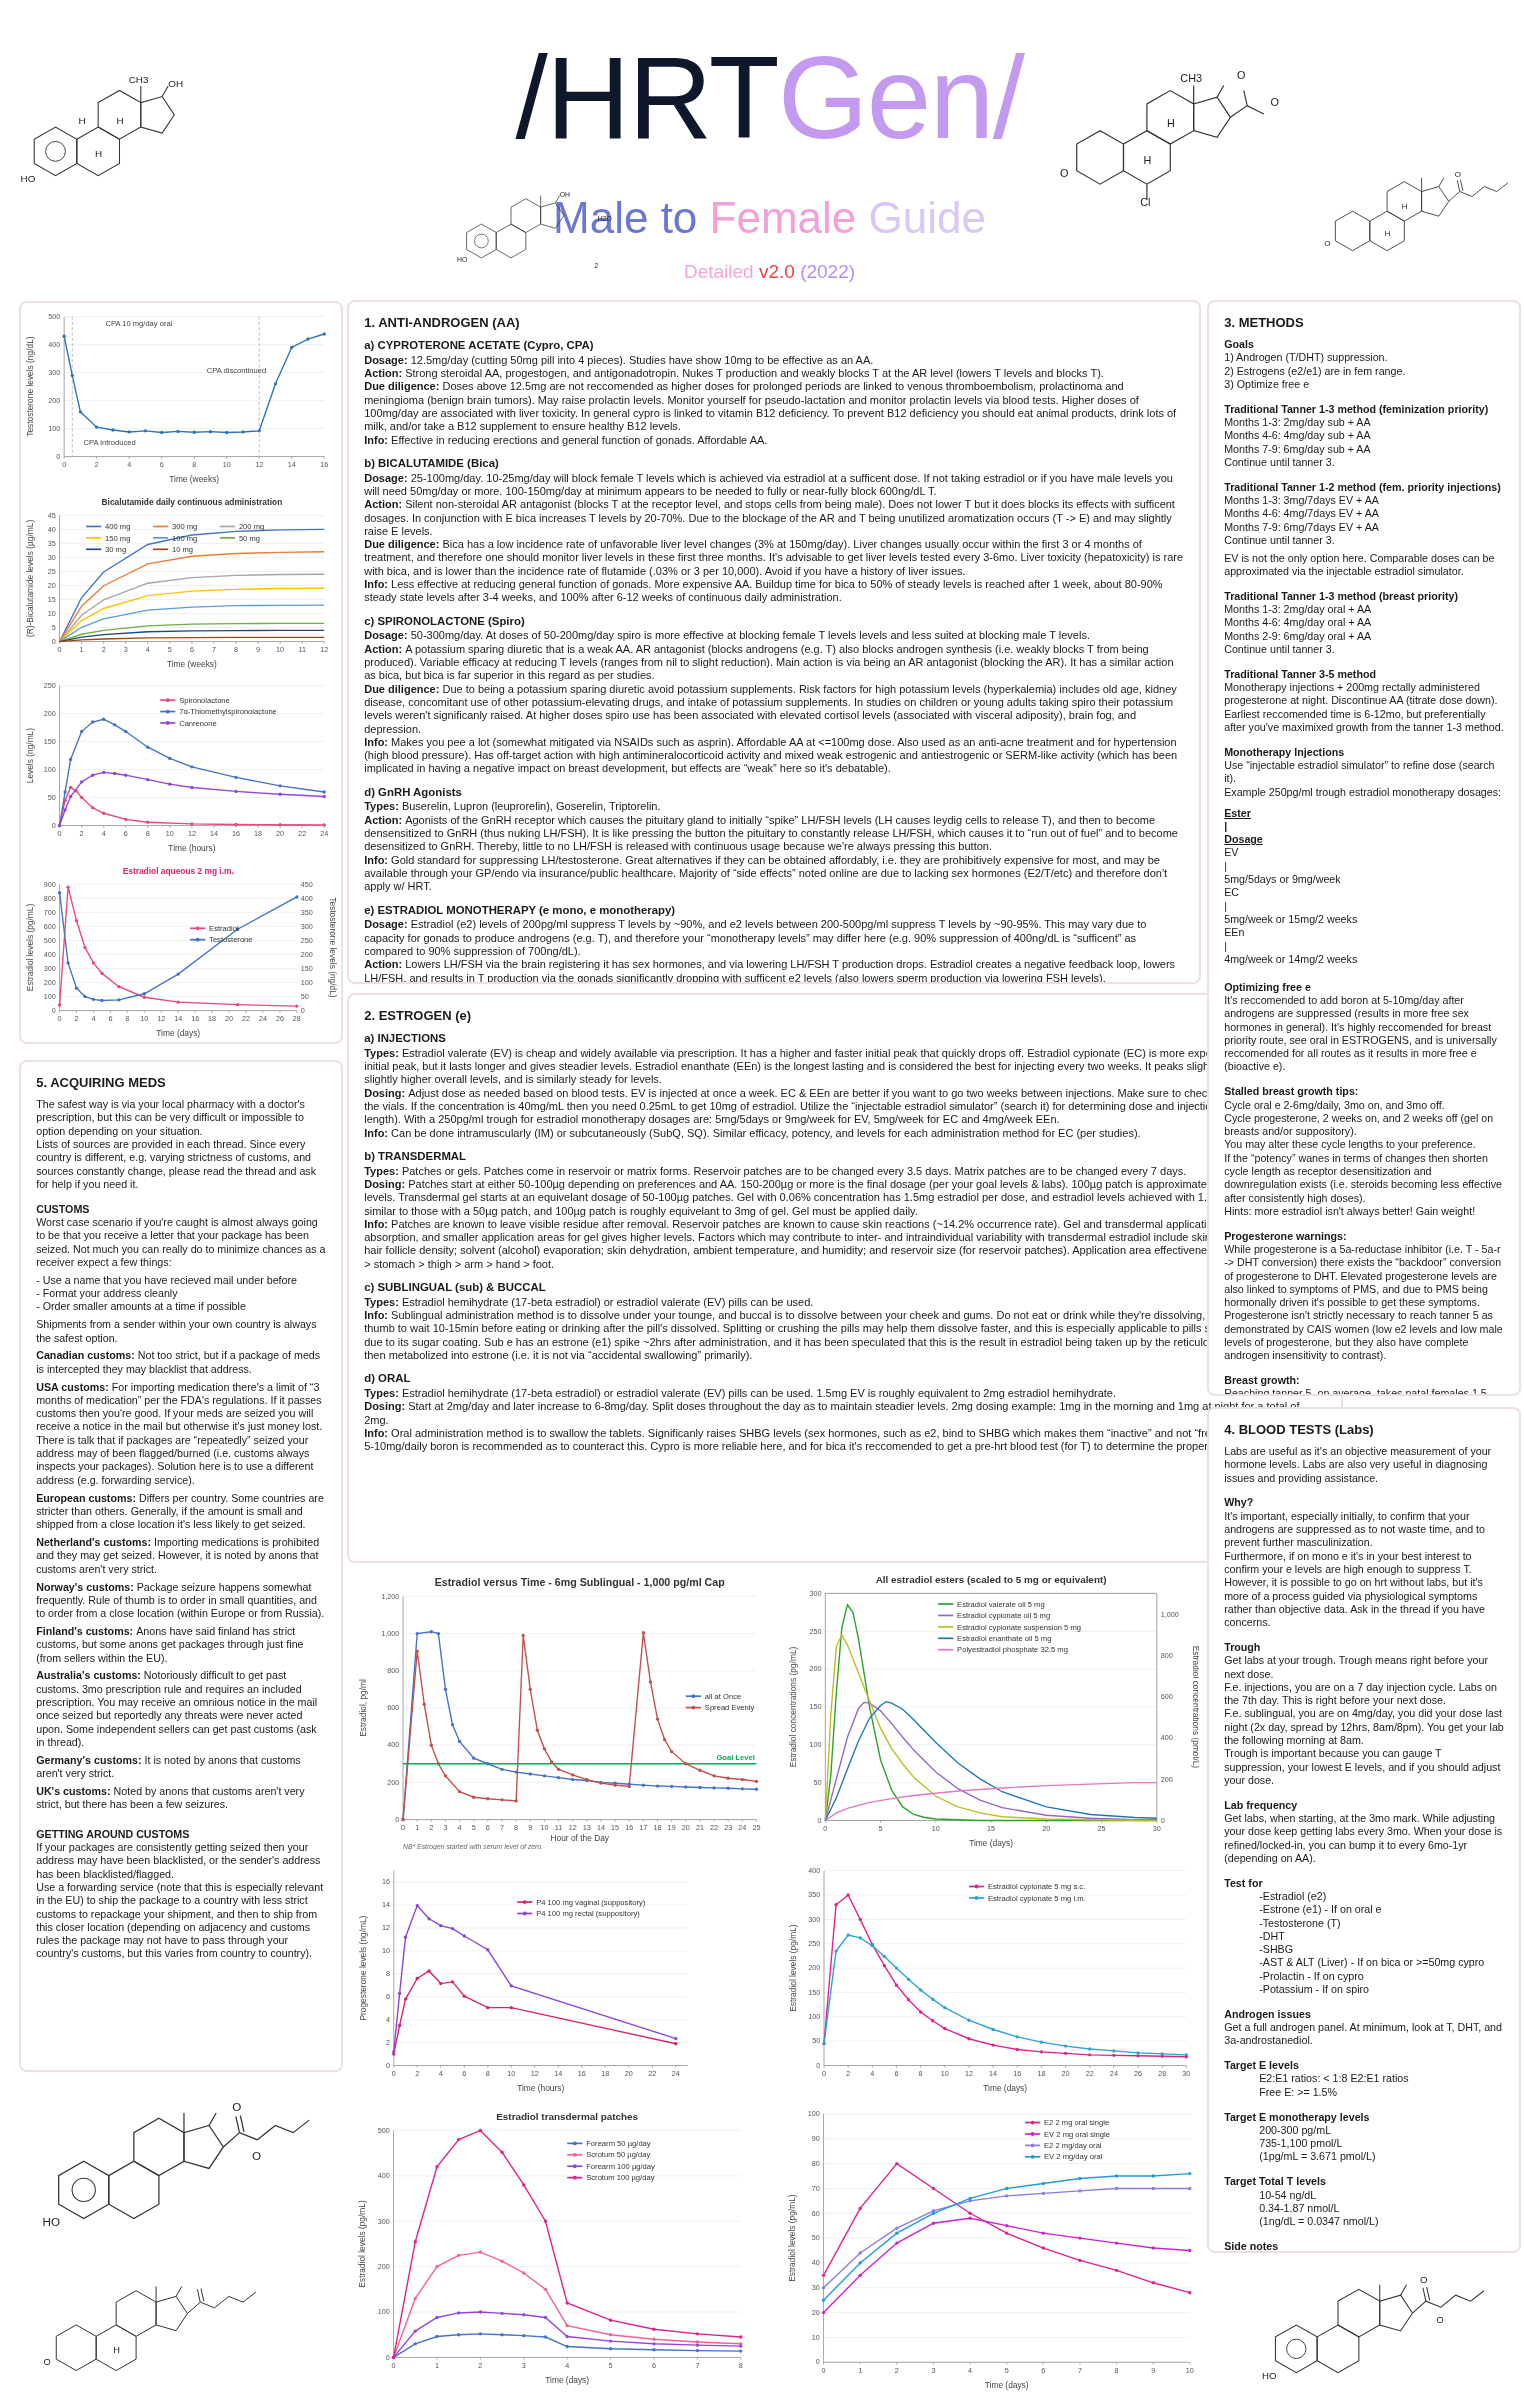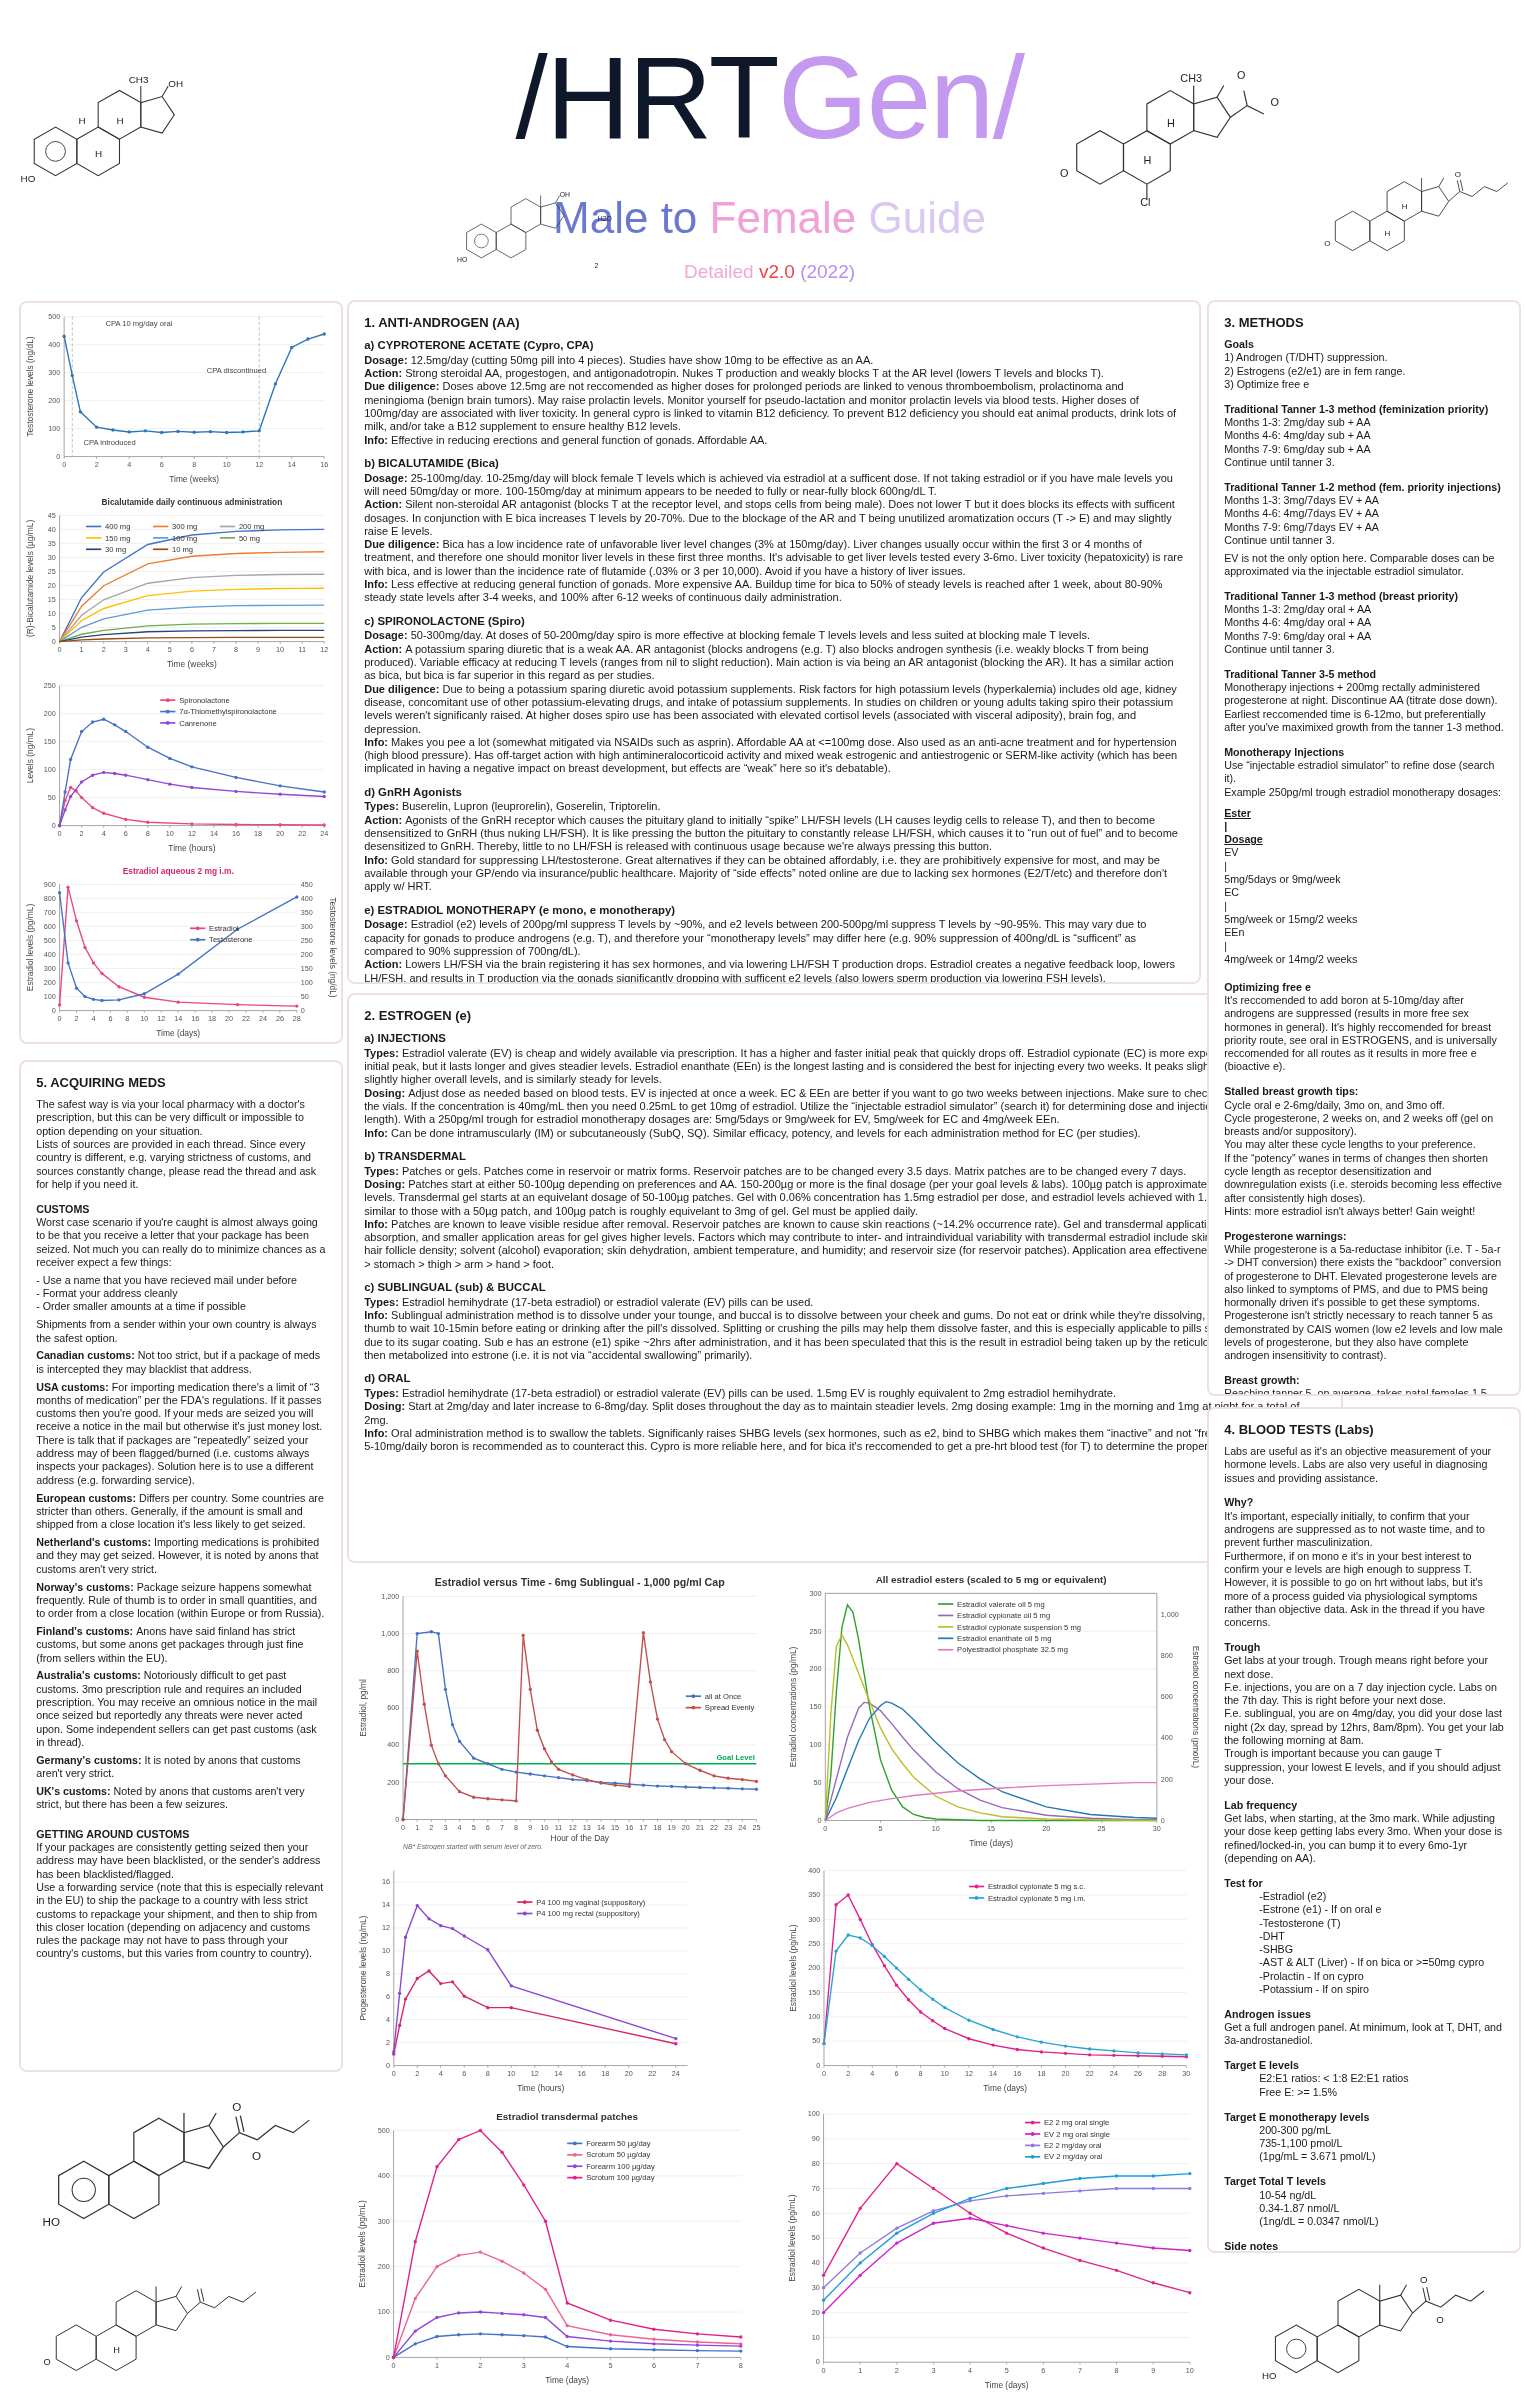--- a/index.html
+++ b/index.html
@@ -540,21 +540,21 @@
     <p class="line">Months 1-3: 3mg/7days EV + AA</p>
     <p class="line">Months 4-6: 4mg/7days EV + AA</p>
     <p class="line">Months 7-9: 6mg/7days EV + AA</p>
     <p class="line">Continue until tanner 3.</p>
     <div class="spacer"></div>
     <p class="line">EV is not the only option here. Comparable doses can be approximated via the injectable estradiol simulator.</p>
     <div class="spacer"></div>
     <div class="grp-h">Traditional Tanner 1-3 method (breast priority)</div>
     <p class="line">Months 1-3: 2mg/day oral + AA</p>
     <p class="line">Months 4-6: 4mg/day oral + AA</p>
-    <p class="line">Months 7-9: 6mg/day oral + AA</p>
+    <p class="line">Months 2-9: 6mg/day oral + AA</p>
     <p class="line">Continue until tanner 3.</p>
     <div class="spacer"></div>
     <div class="grp-h">Traditional Tanner 3-5 method</div>
     <p class="line">Monotherapy injections + 200mg rectally administered progesterone at night. Discontinue AA (titrate dose down). Earliest reccomended time is 6-12mo, but preferentially after you've maximixed growth from the tanner 1-3 method.</p>
     <div class="spacer"></div>
     <div class="grp-h">Monotherapy Injections</div>
     <p class="line">Use “injectable estradiol simulator” to refine dose (search it).</p>
     <p class="line">Example 250pg/ml trough estradiol monotherapy dosages:</p>
     <div class="spacer"></div>
     <div class="mtbl">

